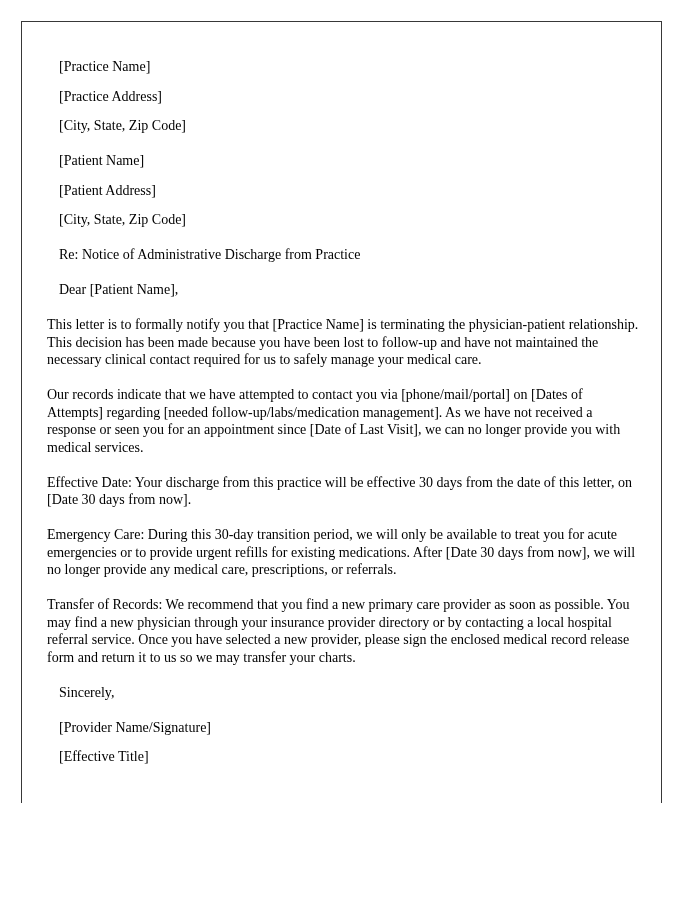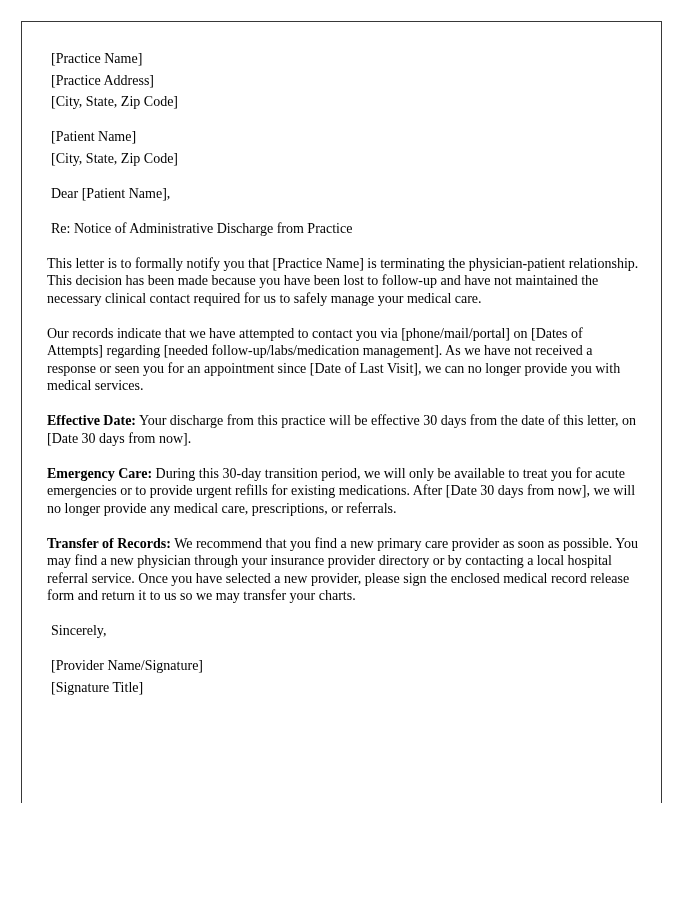--- a/index.html
+++ b/index.html
@@ -26,66 +26,67 @@
     background: #ffffff;
     padding: 24px 20px 0 25px;
     font-size: 14px;
     line-height: 17.5px;
     overflow: hidden;
   }
   .block {
     margin: 0 0 17.5px 0;
   }
   .block div {
-    margin: 4px;
+    margin: 12px;
   }
   .para {
     margin: 0 0 17.5px 0;
   }
   .lead {
-    font-weight: bold;
+    font-weight: normal;
   }
 </style>
 </head>
 <body>
 
 <div class="letter-page">
 
   <div class="block">
     <div>[Practice Name]</div>
     <div>[Practice Address]</div>
     <div>[City, State, Zip Code]</div>
   </div>
 
 
   <div class="block">
     <div>[Patient Name]</div>
+    <div>[Patient Address]</div>
     <div>[City, State, Zip Code]</div>
   </div>
 
   <div class="block">
-    <div>Dear [Patient Name],</div>
+    <div>Re: Notice of Administrative Discharge from Practice</div>
   </div>
 
   <div class="block">
-    <div>Re: Notice of Administrative Discharge from Practice</div>
+    <div>Dear [Patient Name],</div>
   </div>
 
   <p class="para"><span class="lead"></span><span>This letter is to formally notify you that [Practice Name] is terminating the physician-patient relationship. This decision has been made because you have been lost to follow-up and have not maintained the necessary clinical contact required for us to safely manage your medical care.</span></p>
 
   <p class="para"><span class="lead"></span><span>Our records indicate that we have attempted to contact you via [phone/mail/portal] on [Dates of Attempts] regarding [needed follow-up/labs/medication management]. As we have not received a response or seen you for an appointment since [Date of Last Visit], we can no longer provide you with medical services.</span></p>
 
   <p class="para"><span class="lead">Effective Date:</span><span> Your discharge from this practice will be effective 30 days from the date of this letter, on [Date 30 days from now].</span></p>
 
   <p class="para"><span class="lead">Emergency Care:</span><span> During this 30-day transition period, we will only be available to treat you for acute emergencies or to provide urgent refills for existing medications. After [Date 30 days from now], we will no longer provide any medical care, prescriptions, or referrals.</span></p>
 
   <p class="para"><span class="lead">Transfer of Records:</span><span> We recommend that you find a new primary care provider as soon as possible. You may find a new physician through your insurance provider directory or by contacting a local hospital referral service. Once you have selected a new provider, please sign the enclosed medical record release form and return it to us so we may transfer your charts.</span></p>
 
   <div class="block">
     <div>Sincerely,</div>
   </div>
 
   <div class="block">
     <div>[Provider Name/Signature]</div>
-    <div>[Signature Title]</div>
+    <div>[Effective Title]</div>
   </div>
 
 </div>
 
 </body></html>

